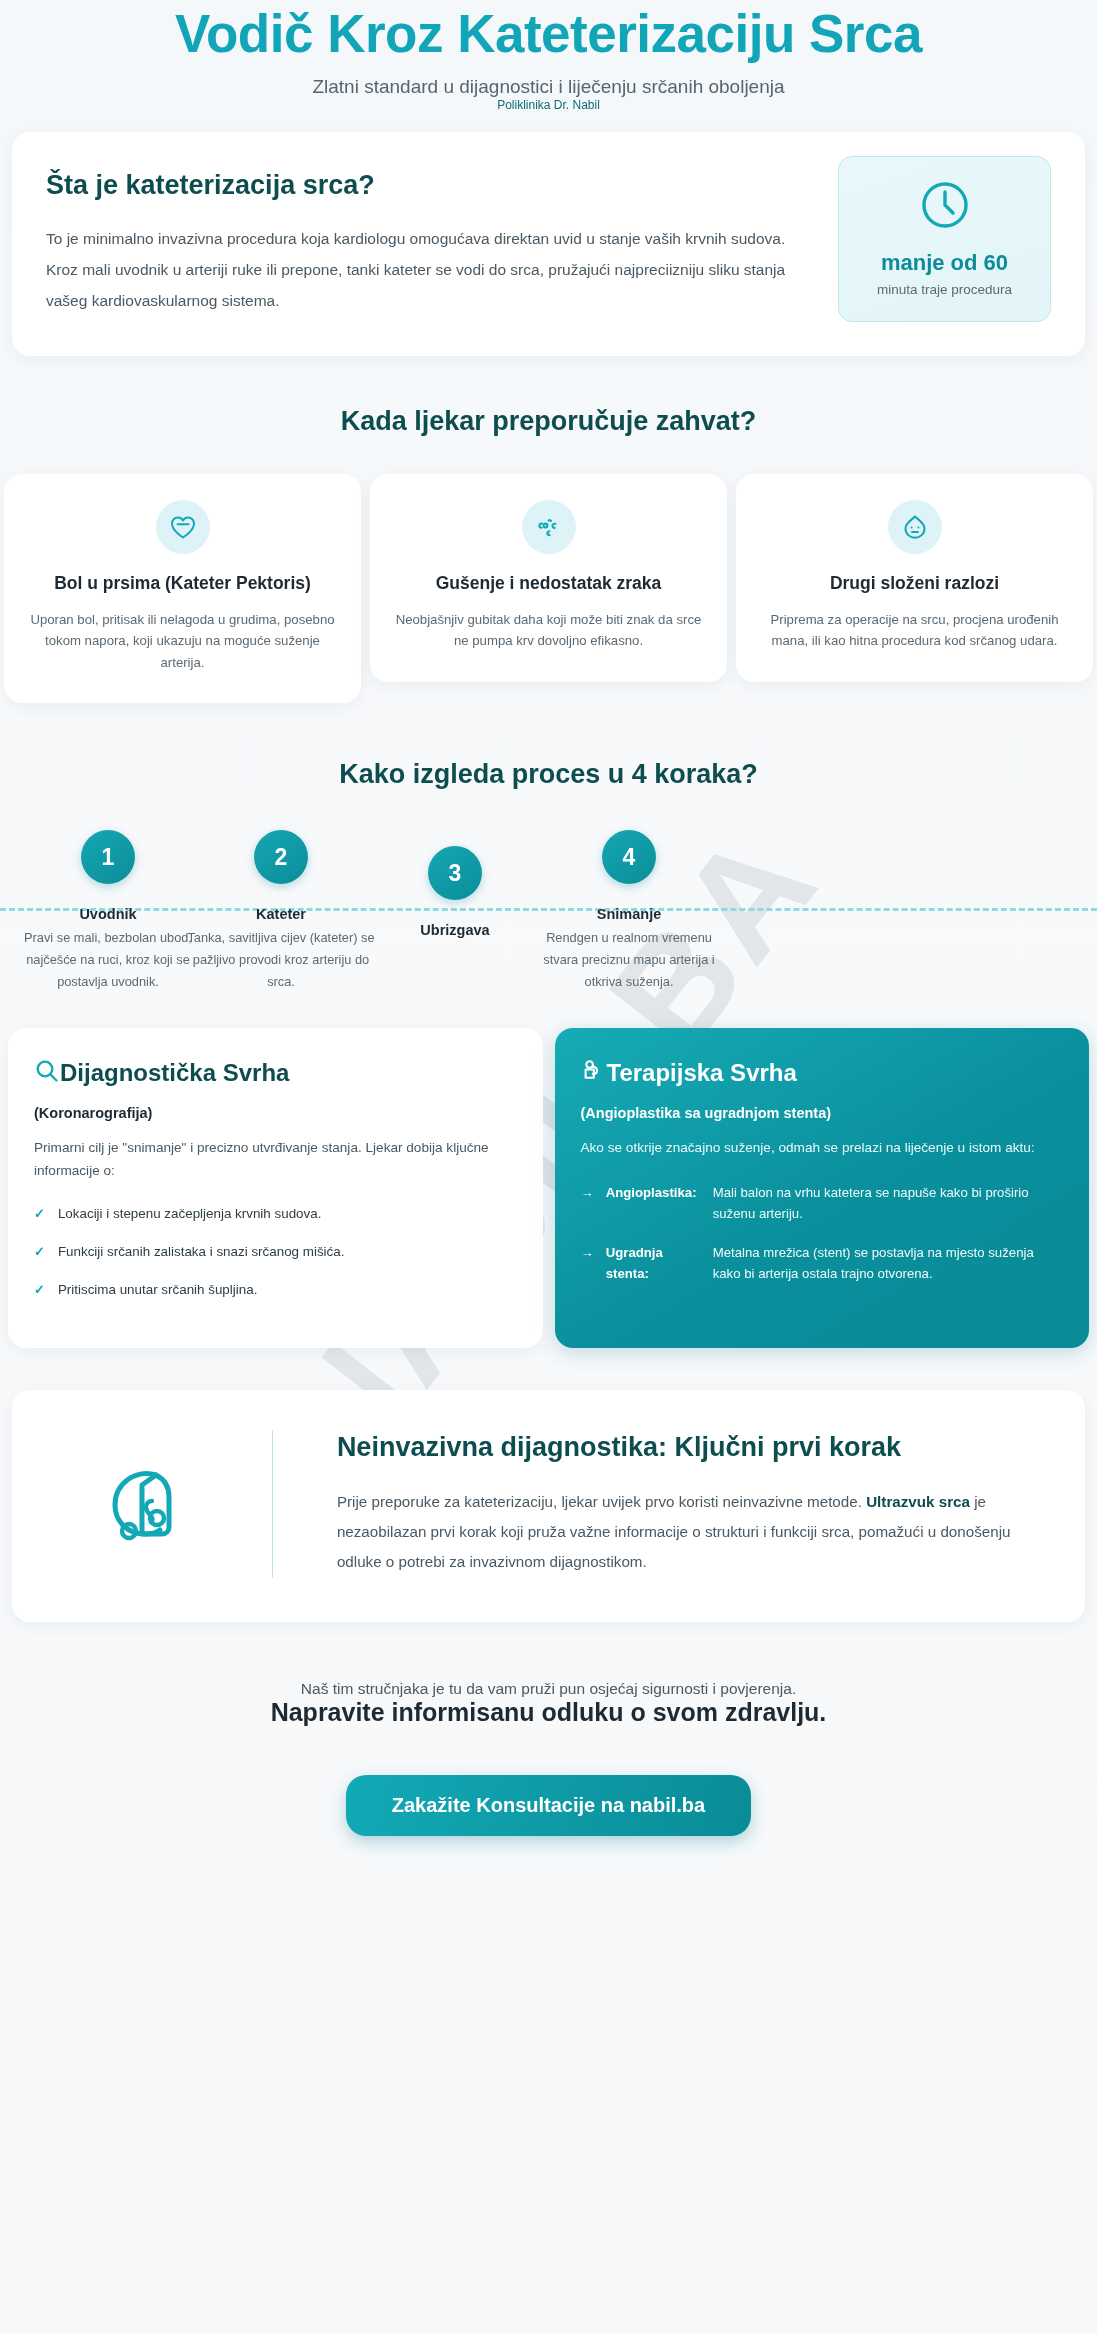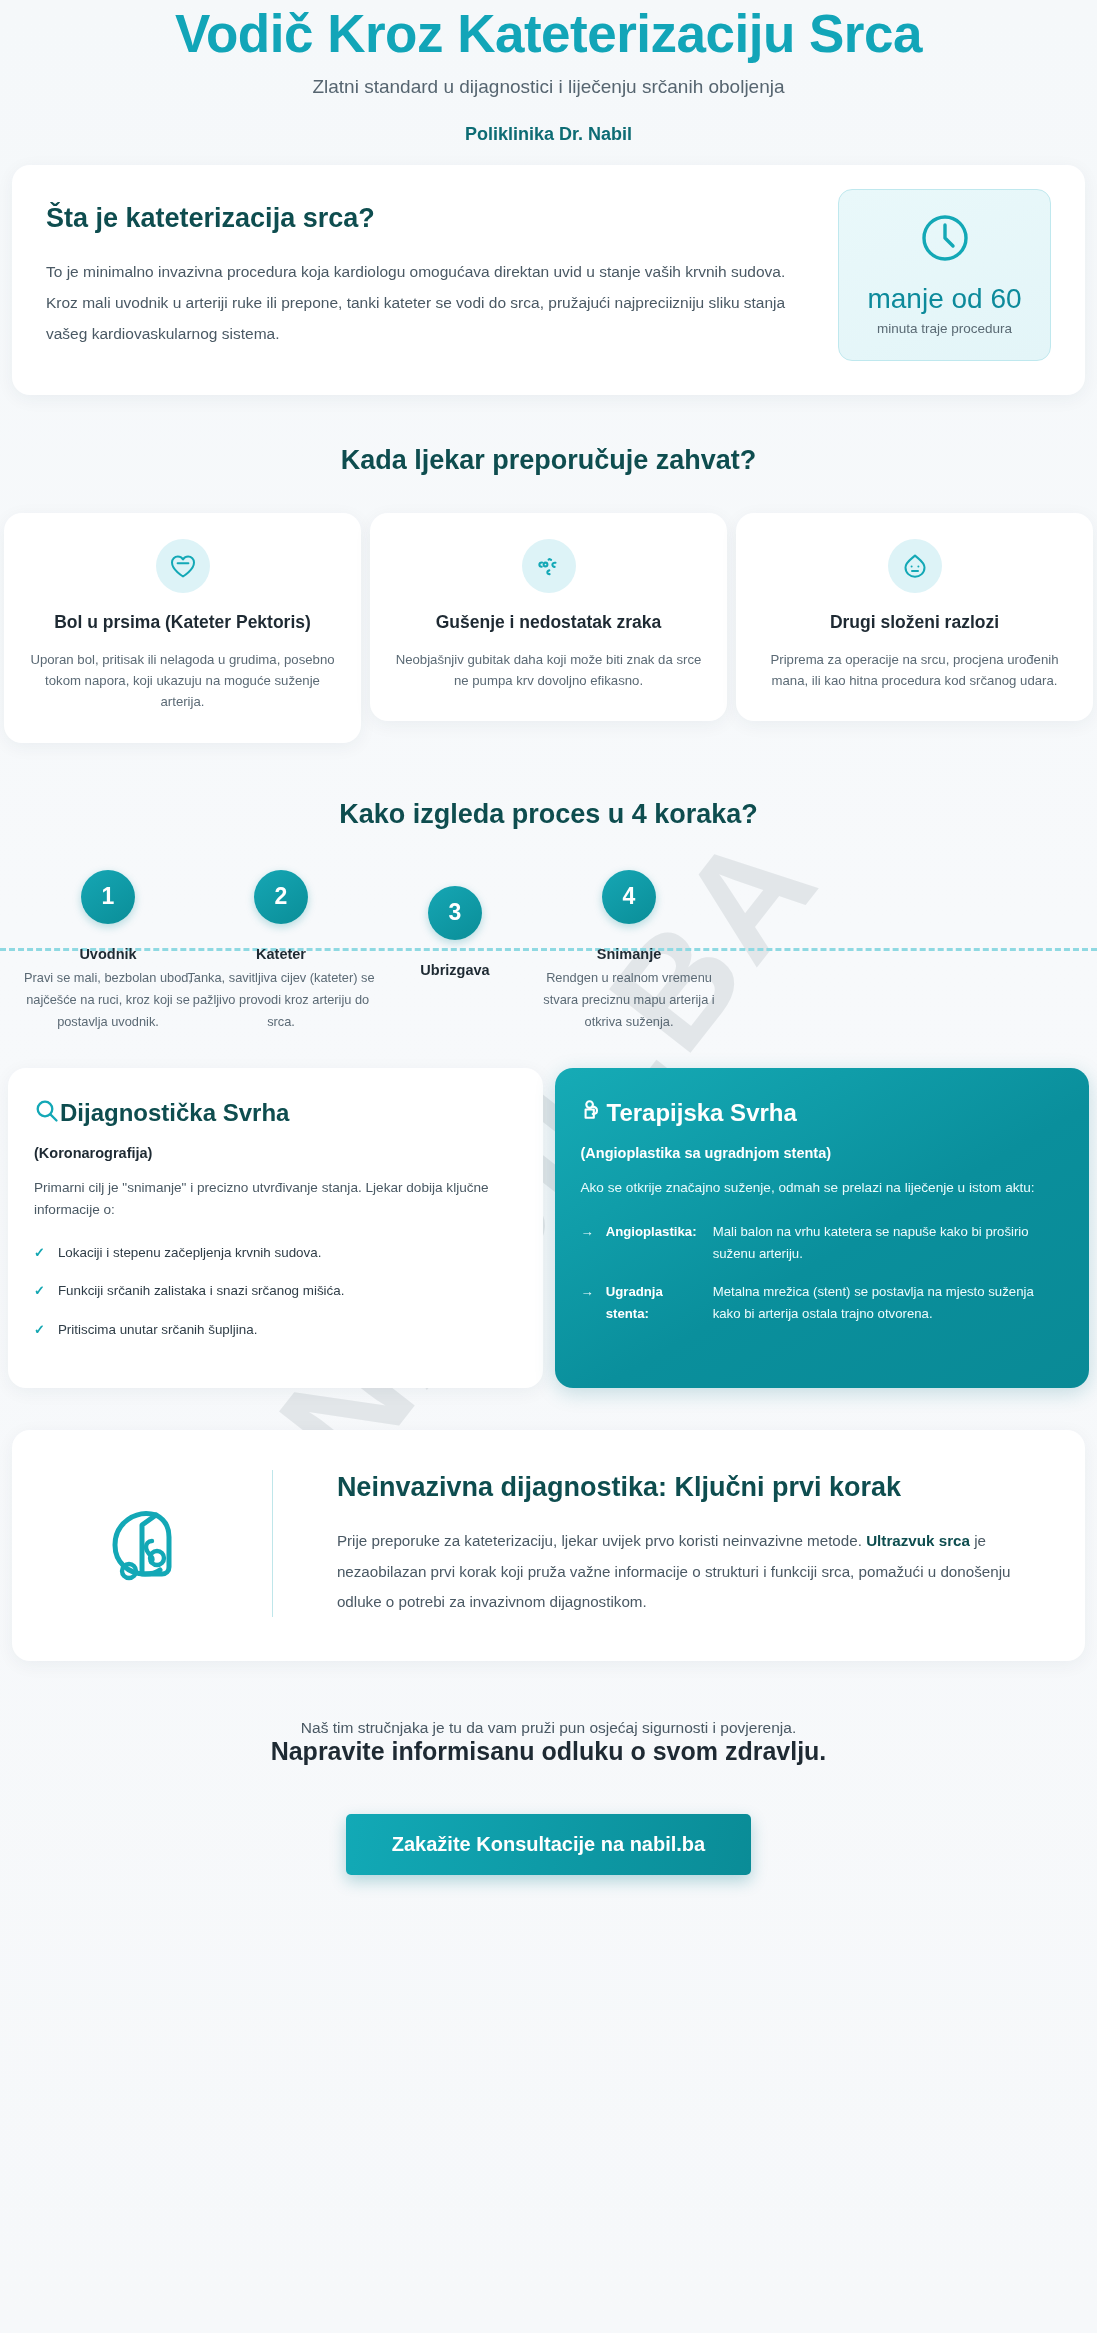--- a/index.html
+++ b/index.html
@@ -46,24 +46,23 @@
     line-height: 1.05;
     padding-top: 2px;
   }
   #subtitle {
     font-size: 19px;
     color: #566570;
     margin-top: 14px;
     font-weight: 400;
   }
   #clinic-name {
-    font-size: 18px;
-    font-weight: 700;
+    font-size: 12px;
+    font-weight: 400;
     color: #0d6c74;
-    margin-top: 26px;
   }
 
   
   .card {
     background: #ffffff;
     border-radius: 18px;
     box-shadow: 0 4px 18px rgba(20,50,70,0.055);
   }
 
   
@@ -91,22 +90,22 @@
     background: linear-gradient(160deg,#e9f8fa 0%, #e3f5f8 100%);
     border: 1.5px solid #bfe8ee;
     border-radius: 14px;
     padding: 22px 10px 24px;
     text-align: center;
     align-self: flex-start;
     margin-top: -8px;
   }
   #stat-icon { margin-bottom: 16px; }
   #stat-value {
-    font-size: 28px;
-    font-weight: 400;
+    font-size: 22px;
+    font-weight: 700;
     color: #0d8a9b;
     line-height: 1.1;
   }
   #stat-caption {
     font-size: 13.5px;
     color: #5a6a74;
     margin-top: 7px;
   }
 
   
@@ -262,21 +261,21 @@
 
   
   #footer { margin-top: 58px; text-align: center; padding: 0 20px; }
   #footer-title { font-size: 25px; font-weight: 800; color: #1e2a33; }
   #footer-sub { font-size: 15.5px; color: #4a5964; margin-top: 16px; }
   #cta-button {
     display: inline-block;
     margin-top: 48px;
     padding: 19px 46px;
     border: none;
-    border-radius: 5px;
+    border-radius: 20px;
     background: linear-gradient(100deg,#12a9b6 0%, #0a8c97 100%);
     color: #ffffff;
     font-size: 20px;
     font-weight: 800;
     font-family: "Liberation Sans", sans-serif;
     cursor: pointer;
     box-shadow: 0 6px 16px rgba(12,130,145,0.30);
   }
 </style>
 </head>

